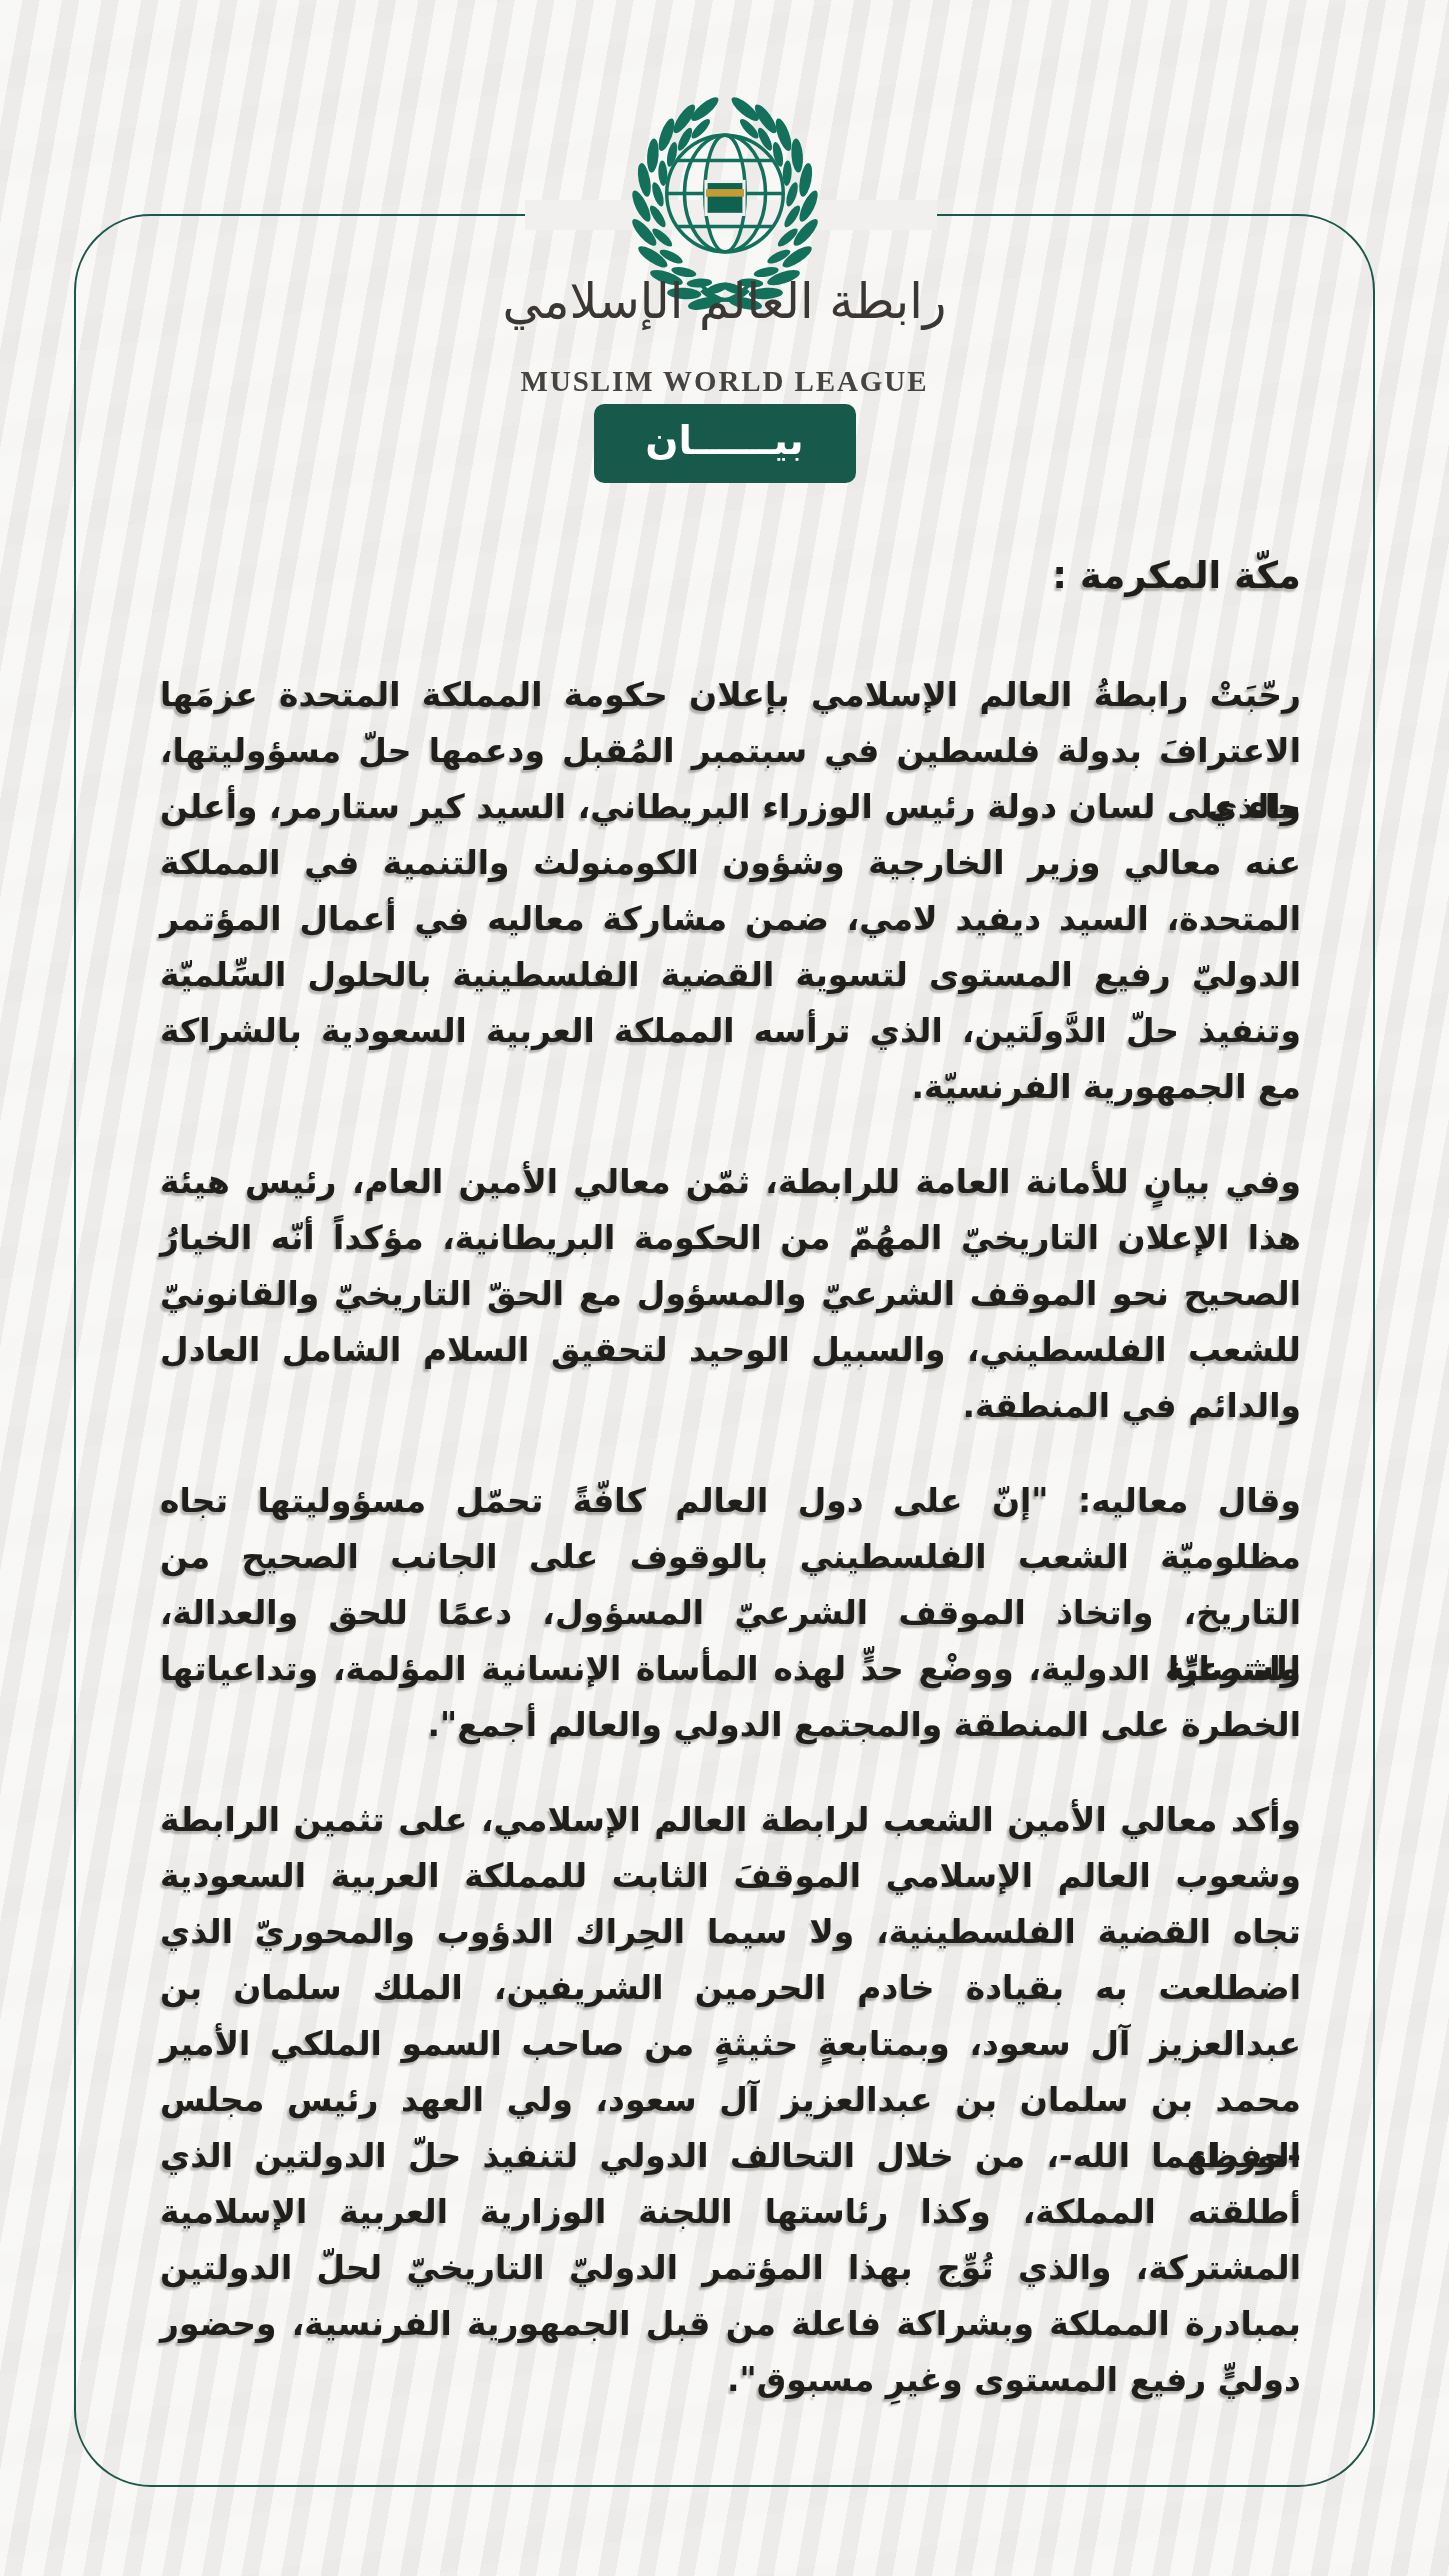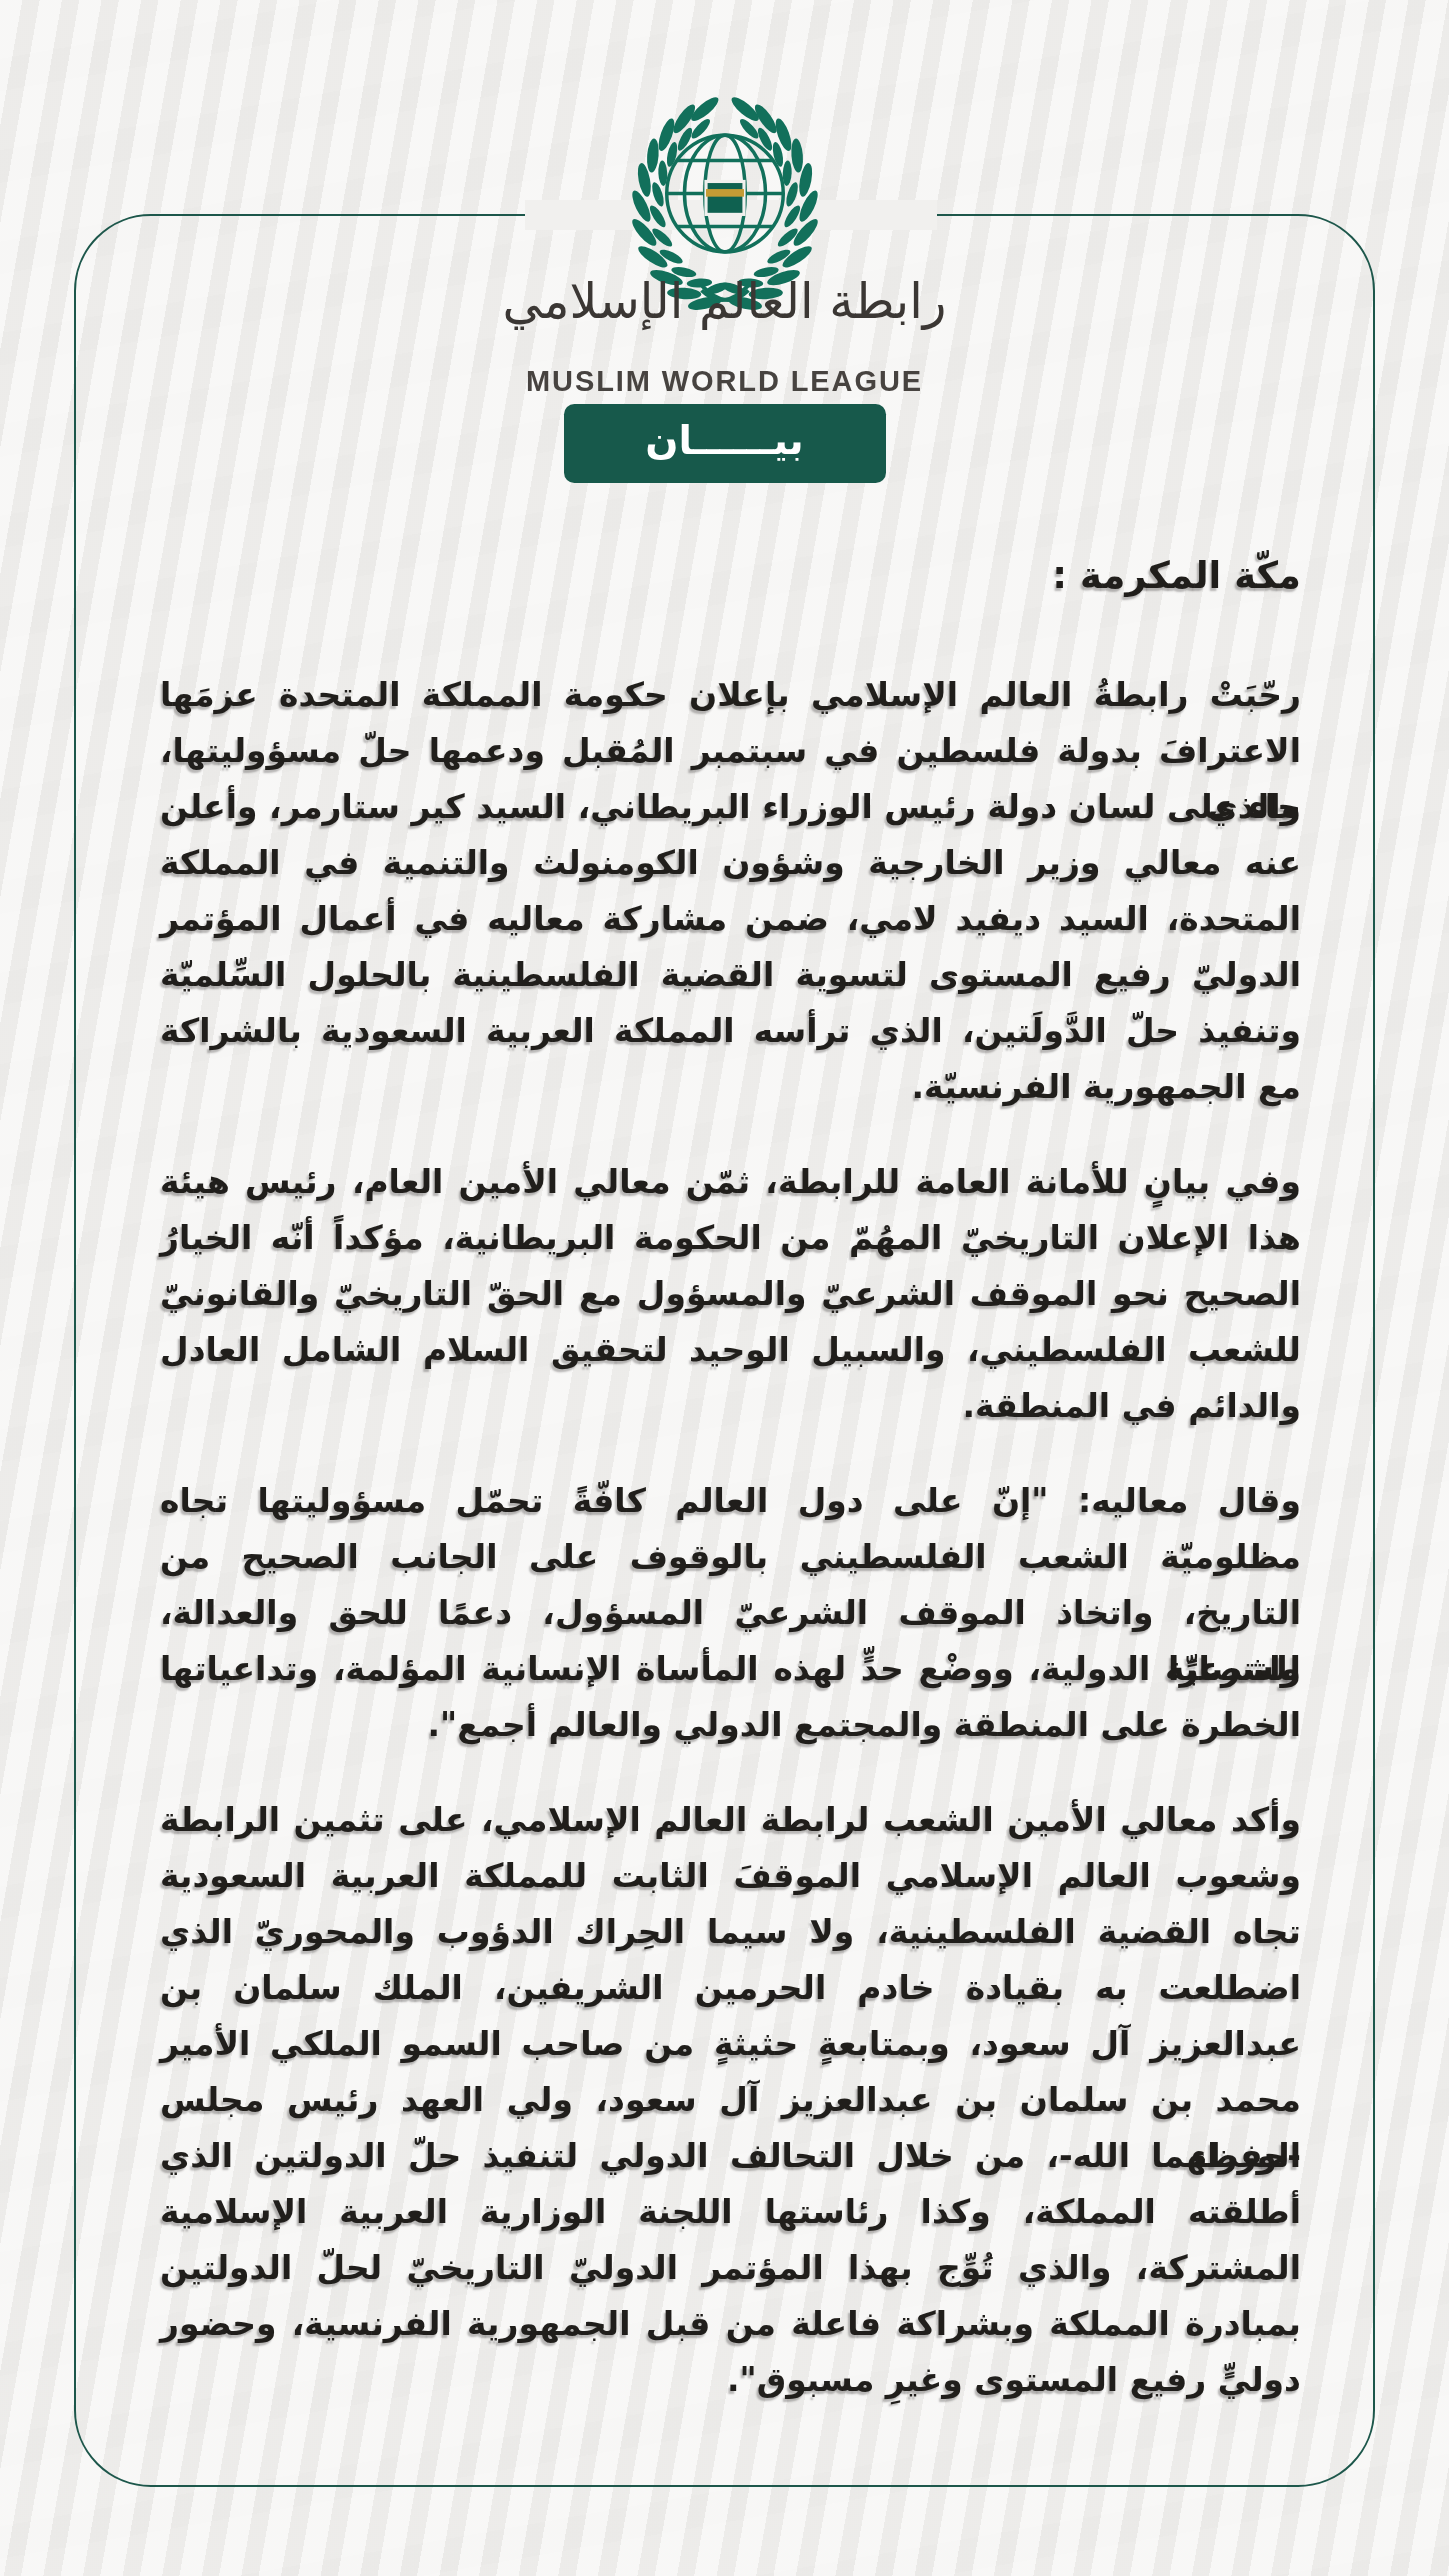--- a/index.html
+++ b/index.html
@@ -31,27 +31,27 @@
   }
   .calligraphy{
     position:absolute; top:273px; left:0; width:100%;
     text-align:center; direction:rtl;
     font-size:49px; font-weight:normal; color:#3b3734;
     letter-spacing:0.6px;
   }
   .org-en{
     position:absolute; top:365px; left:0; width:100%;
     text-align:center;
-    font-family:Liberation Sans, sans-serif;
+    font-family:Liberation Serif, serif;
     font-size:29px; font-weight:bold; color:#474340;
     letter-spacing:1.9px;
   }
   .banner{
     position:absolute; top:404px; left:50%; transform:translateX(-50%);
-    width:322px; height:79px; border-radius:10.3px;
+    width:262px; height:79px; border-radius:10.3px;
     background:#17594b;
     display:flex; align-items:center; justify-content:center;
   }
   .banner-label{
     direction:rtl;
     color:#ffffff; font-size:39px; font-weight:bold;
     padding-bottom:6.4px;
   }
   .statement{
     position:absolute; left:148px; top:554px; width:1153px;

